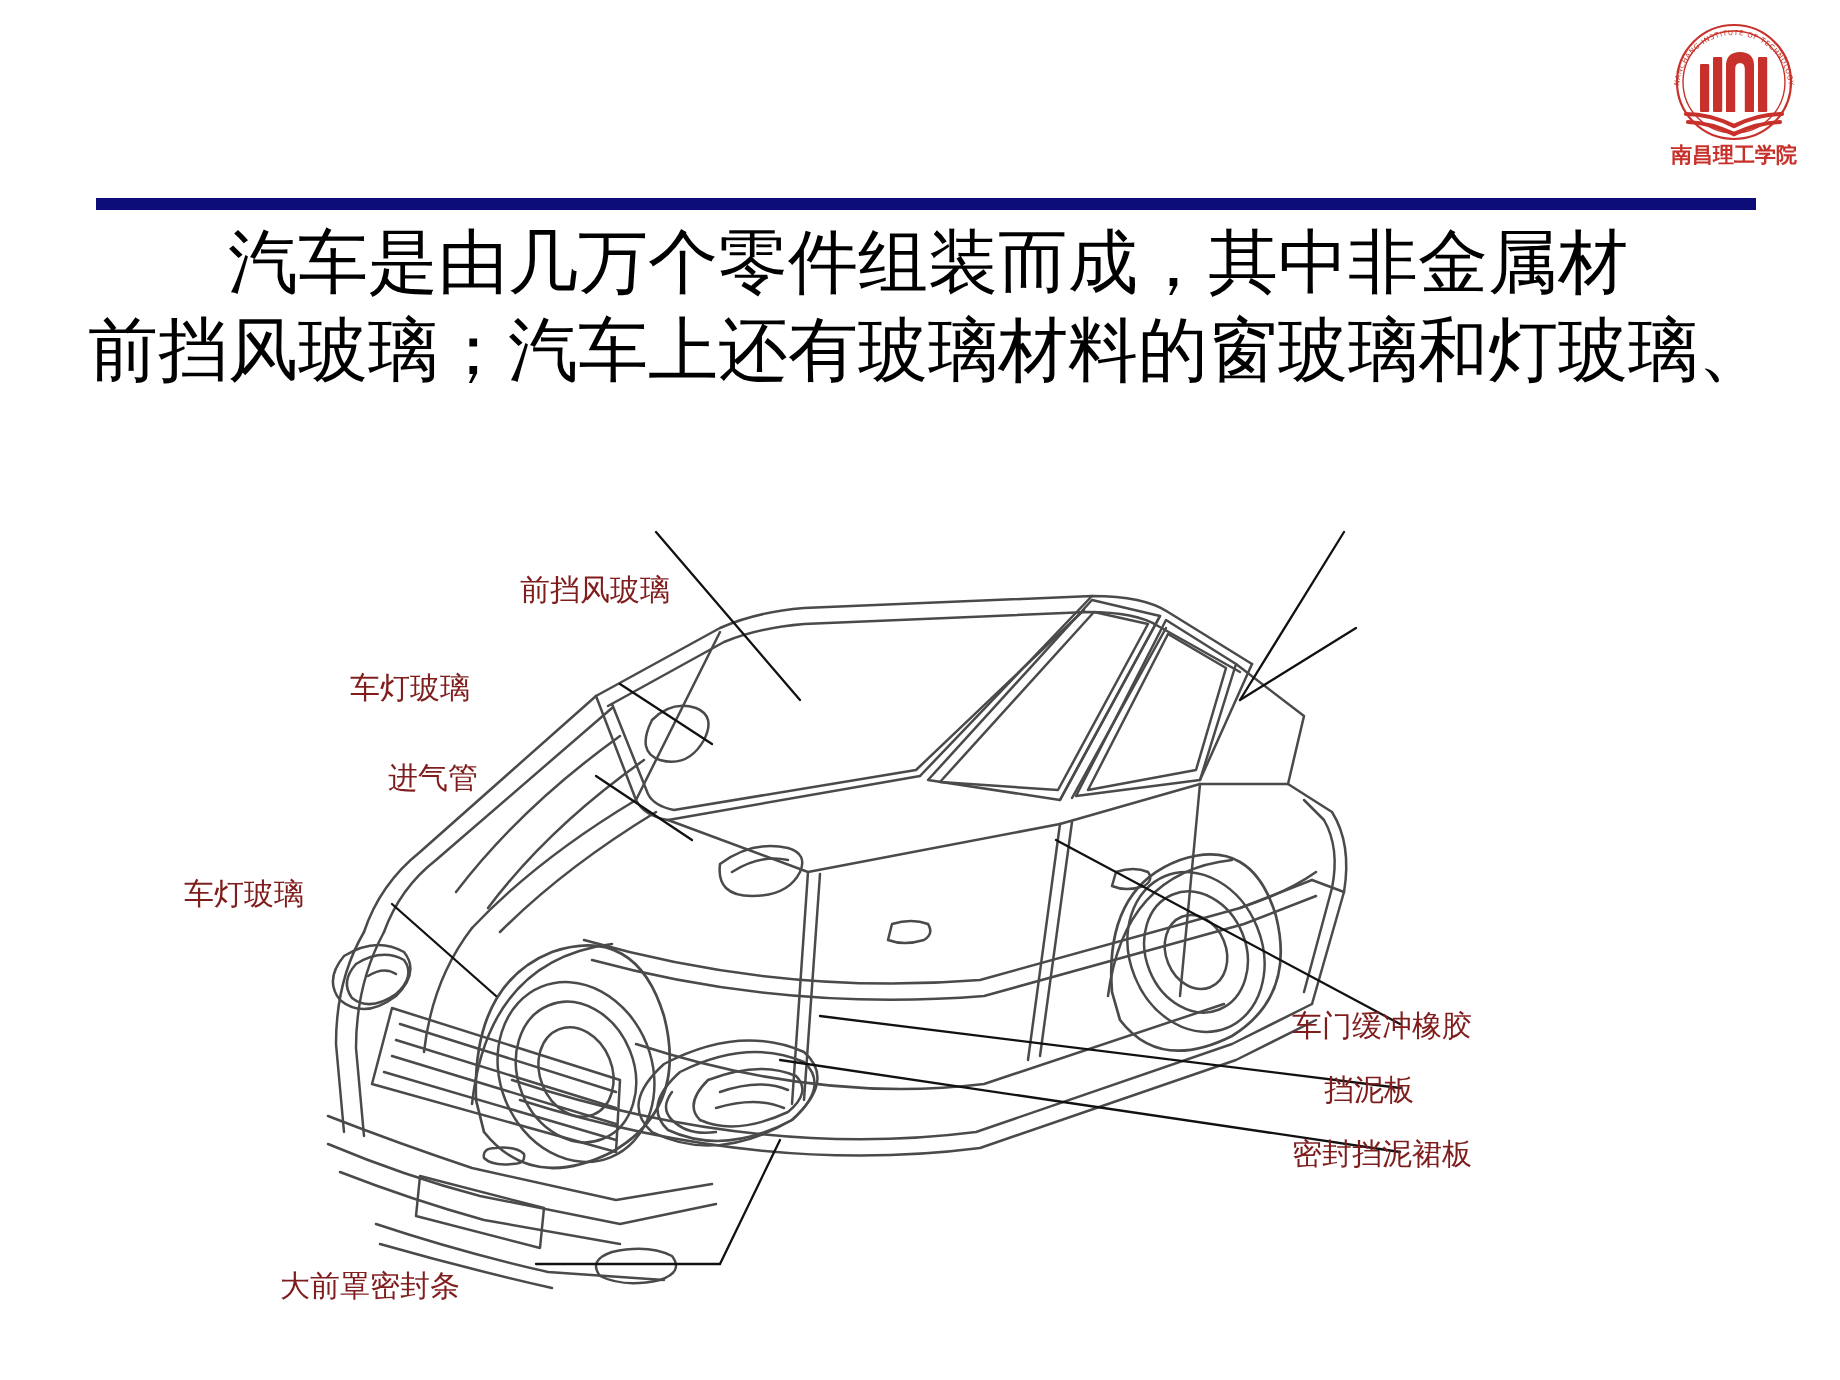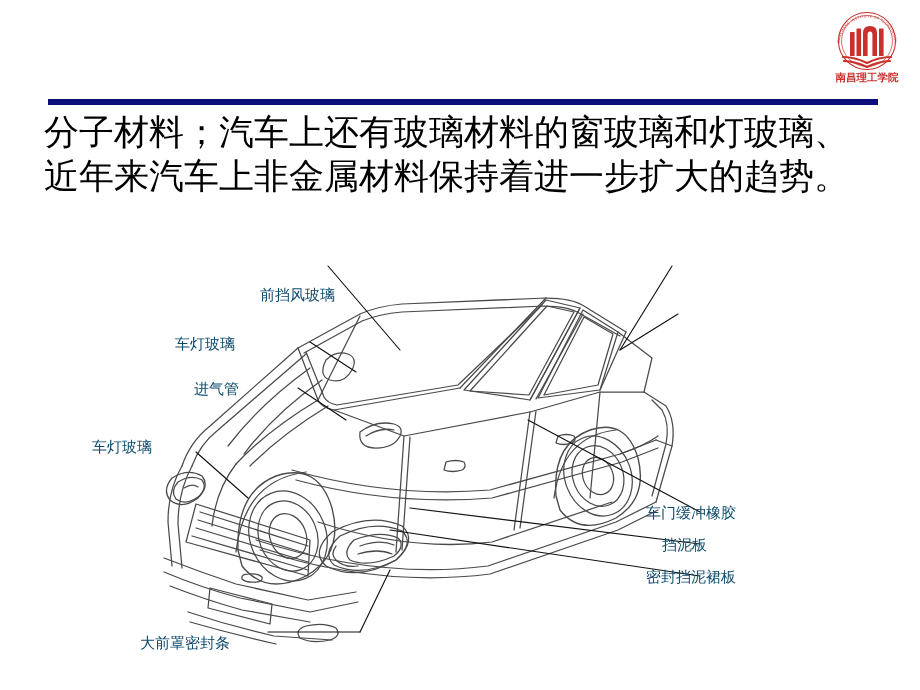--- a/index.html
+++ b/index.html
@@ -52,21 +52,21 @@
     position:absolute;left:60px;top:240px;
     width:800px;height:420px;
     z-index:2;
   }
   .figure svg{display:block;width:800px;height:420px;}
 
   .fig-label{
     position:absolute;
     font-family:"DejaVu Serif","Liberation Serif",serif;
     font-size:15px;
-    color:#0c4a6e;
+    color:#7f1d1d;
     white-space:nowrap;
     z-index:3;
   }
 </style>
 </head>
 <body>
 
 <div class="slide">
 
   <div class="logo-wrap" title="南昌理工学院">
@@ -95,22 +95,22 @@
         <path d="M60 53 q-11.5 0.5 -23 6"></path>
       </g>
 
       <text x="37" y="73" text-anchor="middle" font-family="DejaVu Sans, sans-serif" font-size="10.5" fill="#c8312b" font-weight="bold">南昌理工学院</text>
     </svg>
   </div>
 
   <div class="divider"></div>
 
   <div class="body-text">
-    <p>分子材料；汽车上还有玻璃材料的窗玻璃和灯玻璃、</p>
-    <p>近年来汽车上非金属材料保持着进一步扩大的趋势。</p>
+    <p class="indent">汽车是由几万个零件组装而成，其中非金属材</p>
+    <p>前挡风玻璃；汽车上还有玻璃材料的窗玻璃和灯玻璃、</p>
   </div>
 
   <div class="figure">
     <svg viewBox="0 0 800 420" xmlns="http://www.w3.org/2000/svg" aria-hidden="true">
       <g fill="none" stroke="#4a4a4a" stroke-width="1.25" stroke-linecap="round" stroke-linejoin="round">
 
         <path d="M238 108 L300 74 Q318 66 342 64 L486 58 Q512 58 524 66 L566 92"></path>
         <path d="M244 113 L302 81 Q319 74 342 72 L484 66 Q508 66 519 73 L560 96"></path>
 
         <path d="M238 108 L258 160 Q262 168 274 170 L400 148"></path>

